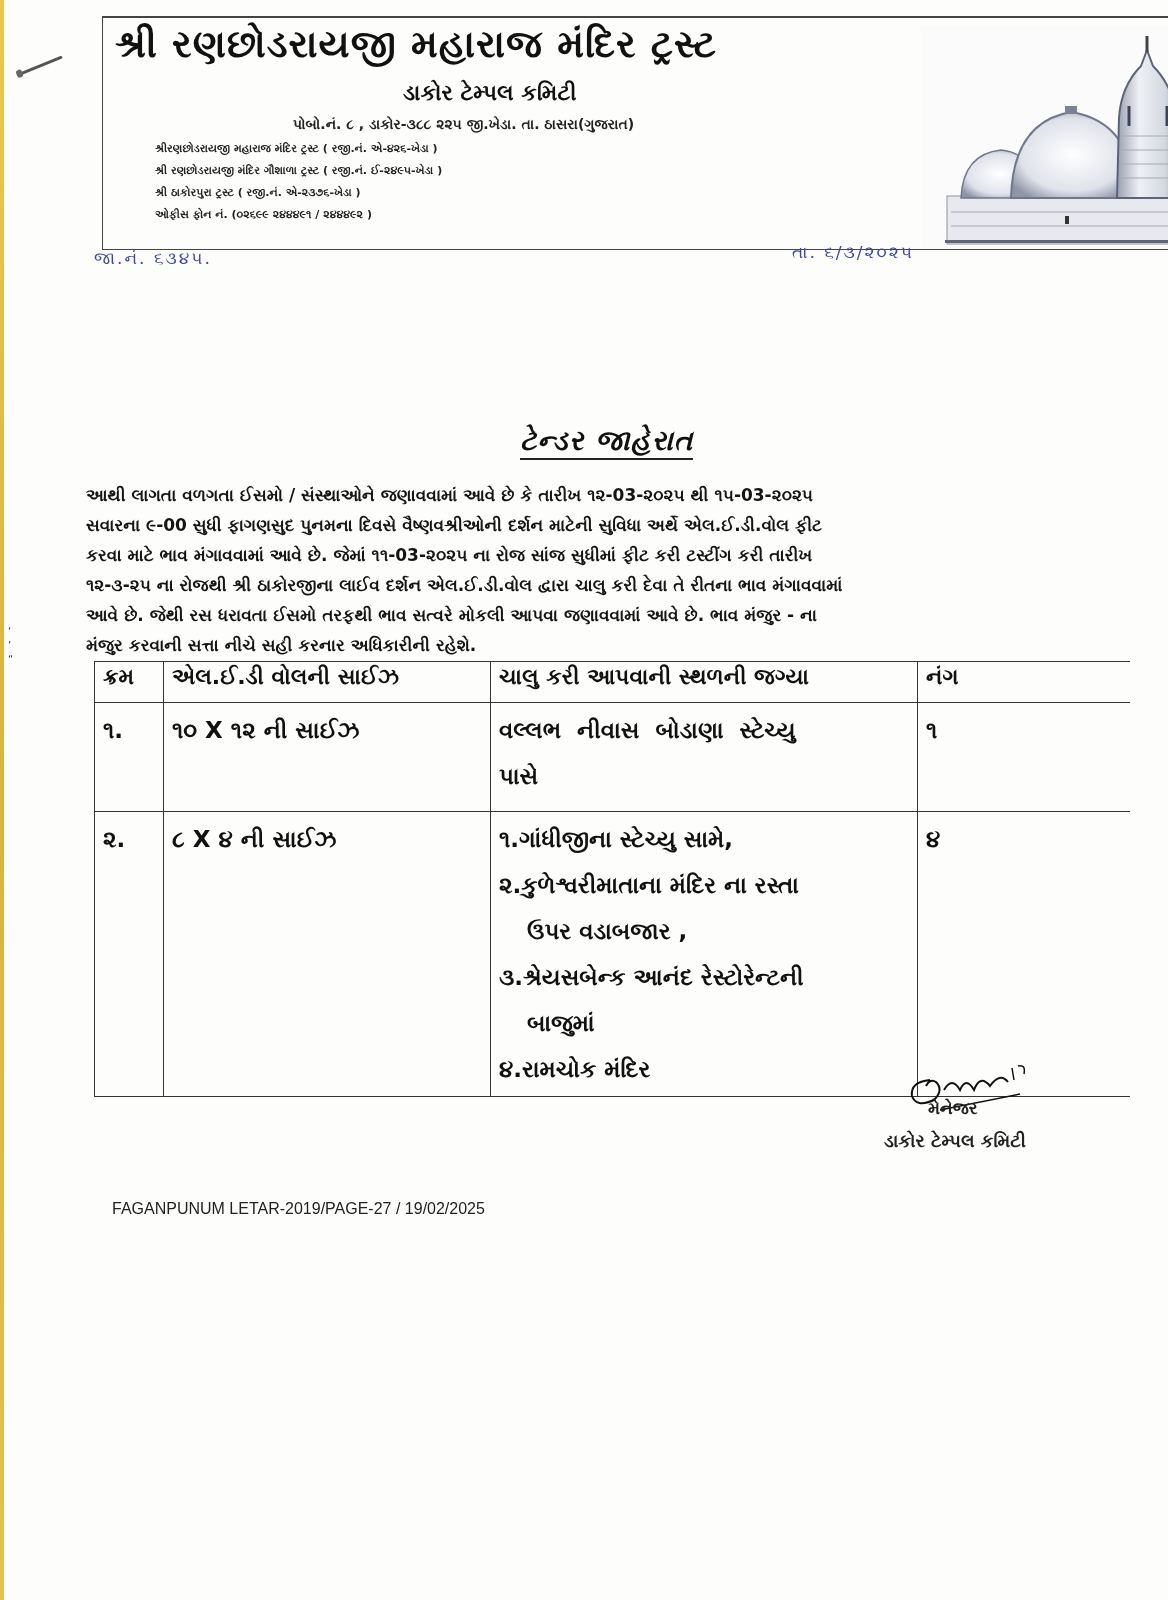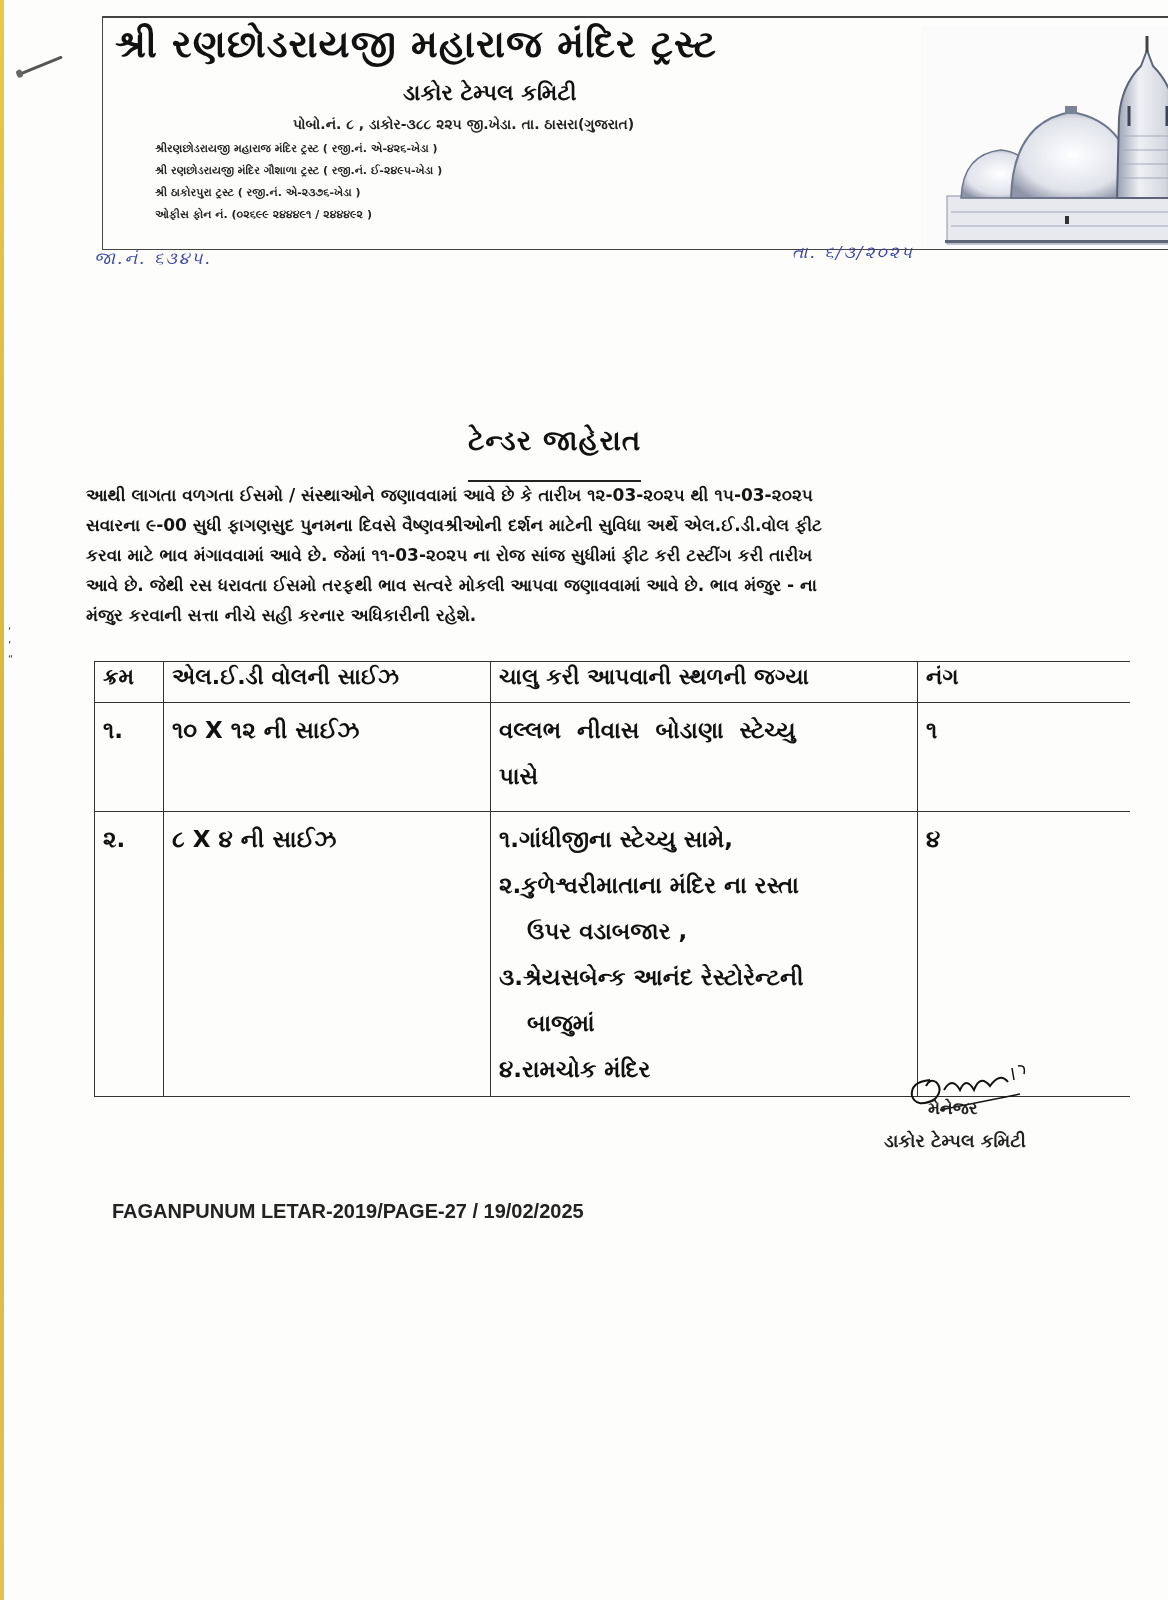--- a/index.html
+++ b/index.html
@@ -89,38 +89,38 @@
     .lh-lines div { white-space: nowrap; }
     .temple-img {
       position: absolute;
       right: 2px; top: 8px;
       width: 322px; height: 222px;
     }
 
     .hand-note {
       position: absolute;
       font-family: "DejaVu Serif", serif;
-      font-style: italic;
       color: #3a45a8;
       font-size: 17px;
       letter-spacing: 2px;
     }
     .hand-ref { left: 94px; top: 248px; }
     .hand-date { left: 792px; top: 242px; }
 
     
     .notice-title {
       position: absolute;
-      left: 468px; top: 424px;
+      left: 520px; top: 424px;
       font-size: 28px;
       font-weight: bold;
       color: #111;
-      padding-bottom: 22px;
+      padding-bottom: 0;
       border-bottom: 2px solid #222;
       letter-spacing: 1px;
+      font-style: italic;
     }
 
     
     .notice-body {
       position: absolute;
       left: 86px; top: 480px;
       width: 1024px;
       font-size: 17px;
       font-weight: bold;
       line-height: 30px;
@@ -180,22 +180,22 @@
       left: 884px; top: 1130px;
       font-size: 18px;
       font-weight: bold;
       color: #222;
     }
 
     .footer-ref {
       position: absolute;
       left: 112px; top: 1200px;
       font-family: "Liberation Sans", sans-serif;
-      font-size: 20px;
-      font-weight: bold;
+      font-size: 16px;
+      font-weight: normal;
       color: #222;
     }
   </style>
 </head>
 <body>
 
 <div class="left-edge"></div>
 <div class="staple"></div>
 <div class="stray-marks">‘<br>’<br>“</div>
 
@@ -253,20 +253,21 @@
 
 <div class="hand-note hand-ref">જા.નં. ૬૩૪૫.</div>
 <div class="hand-note hand-date">તા. ૬/૩/૨૦૨૫</div>
 
 <div class="notice-title">ટેન્ડર જાહેરાત</div>
 
 <div class="notice-body">
   <div>આથી લાગતા વળગતા ઈસમો / સંસ્થાઓને  જણાવવામાં આવે છે કે તારીખ ૧૨-03-૨૦૨૫ થી ૧૫-03-૨૦૨૫</div>
   <div>સવારના ૯-00 સુધી ફાગણસુદ પુનમના દિવસે વૈષ્ણવશ્રીઓની દર્શન માટેની સુવિધા અર્થે એલ.ઈ.ડી.વોલ ફીટ</div>
   <div>કરવા માટે ભાવ મંગાવવામાં આવે છે. જેમાં ૧૧-03-૨૦૨૫ ના રોજ સાંજ સુધીમાં ફીટ કરી ટસ્ટીંગ કરી તારીખ</div>
+  <div>૧૨-૩-૨૫ ના રોજથી શ્રી ઠાકોરજીના લાઈવ દર્શન એલ.ઈ.ડી.વોલ દ્વારા ચાલુ કરી દેવા તે રીતના ભાવ મંગાવવામાં</div>
   <div>આવે છે. જેથી રસ ધરાવતા ઈસમો તરફથી ભાવ સત્વરે મોકલી આપવા જણાવવામાં આવે છે. ભાવ મંજુર - ના</div>
   <div>મંજુર કરવાની સત્તા નીચે સહી કરનાર અધિકારીની રહેશે.</div>
 </div>
 
 <table class="tender-table">
   <thead>
     <tr>
       <th class="col-no">ક્રમ</th>
       <th class="col-size">એલ.ઈ.ડી વોલની સાઈઝ</th>
       <th class="col-loc">ચાલુ કરી આપવાની સ્થળની જગ્યા</th>

